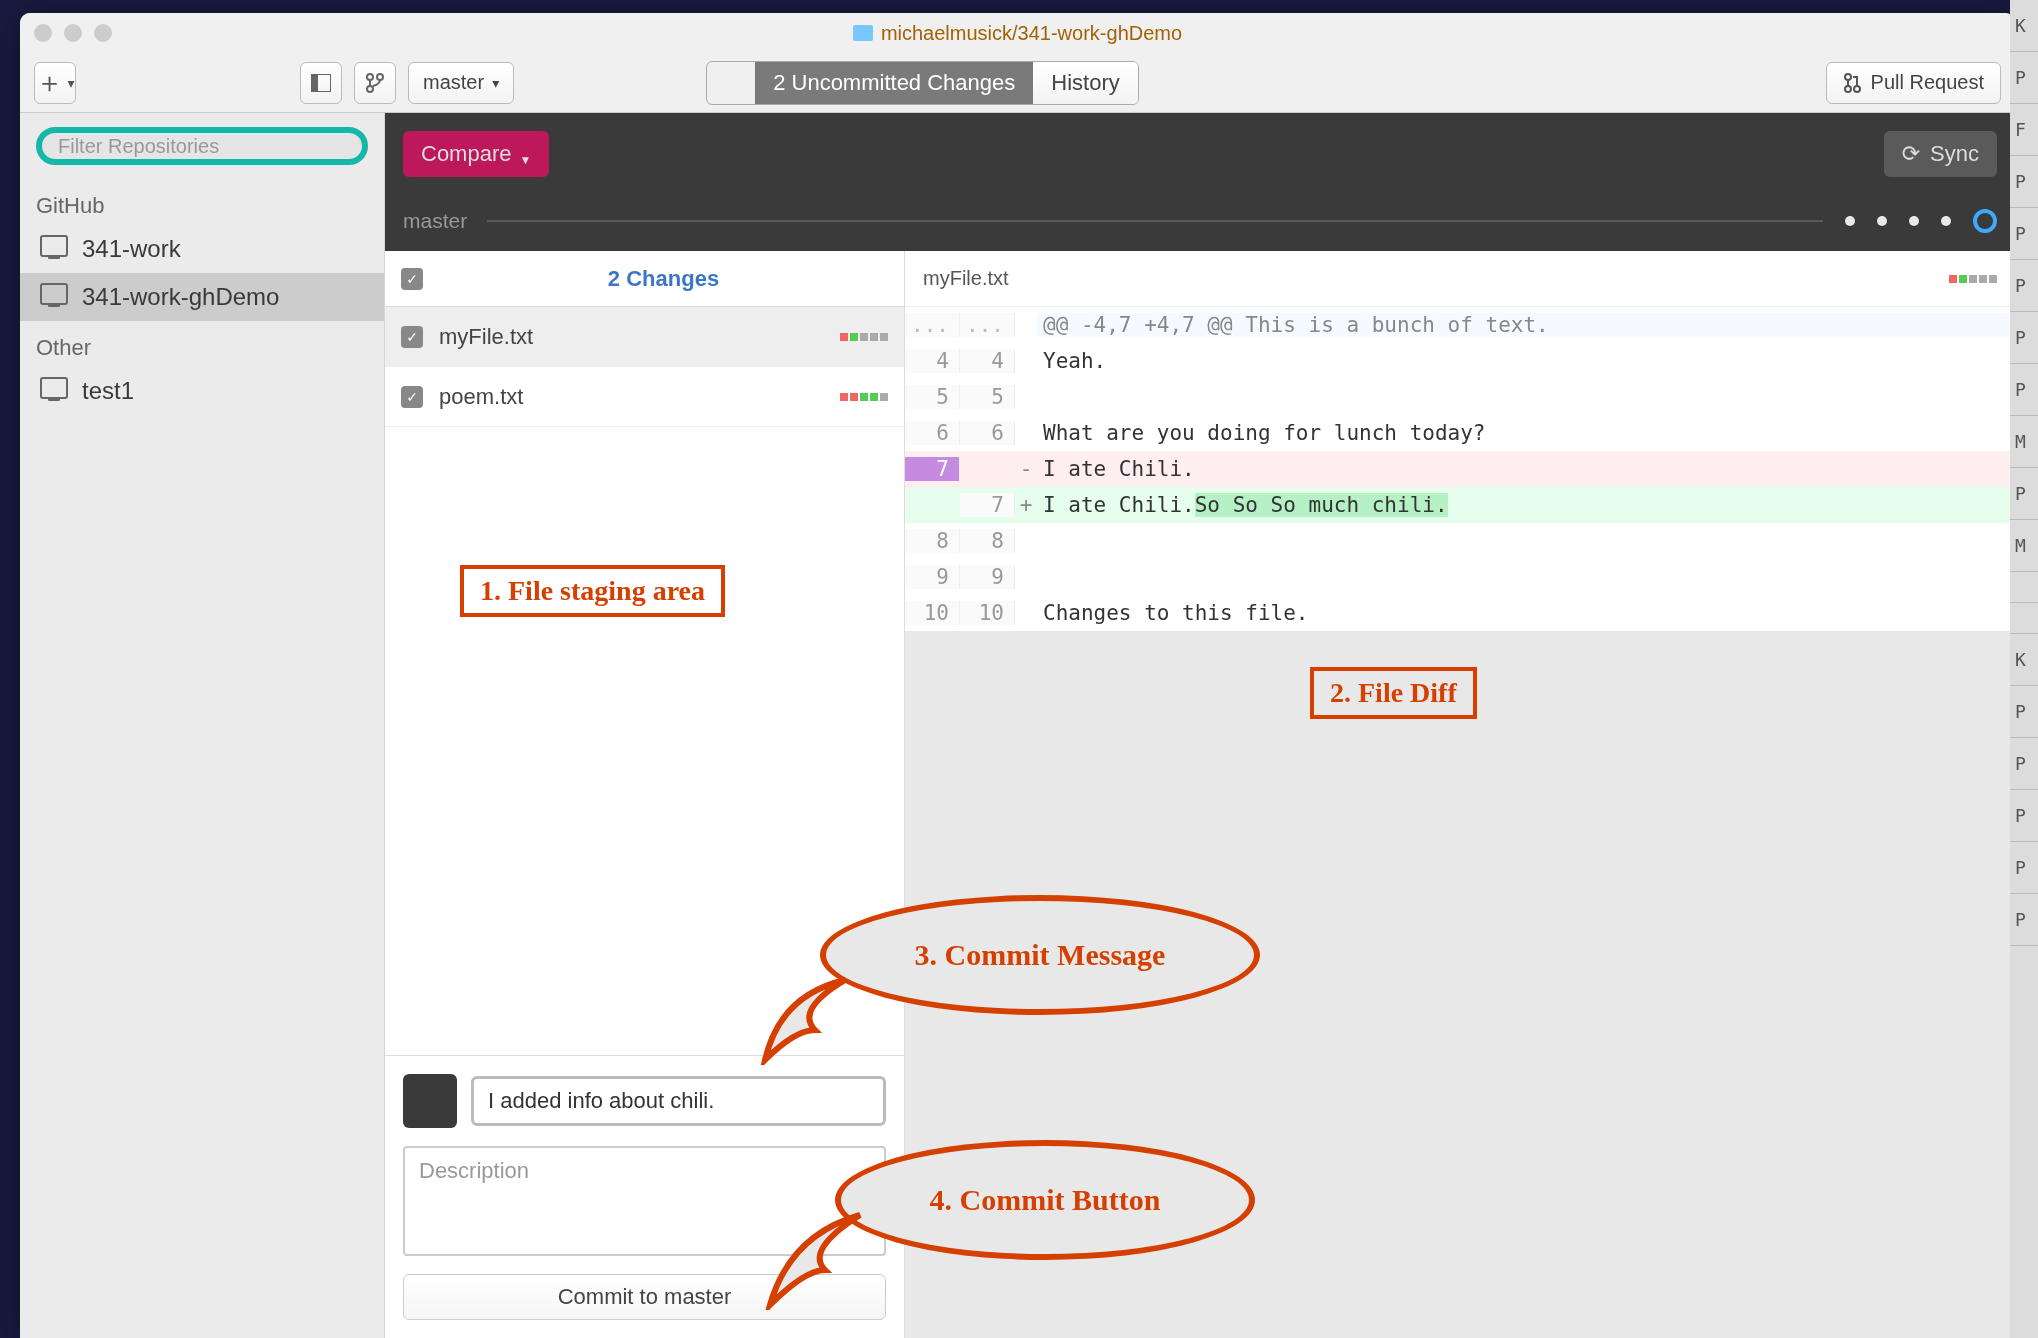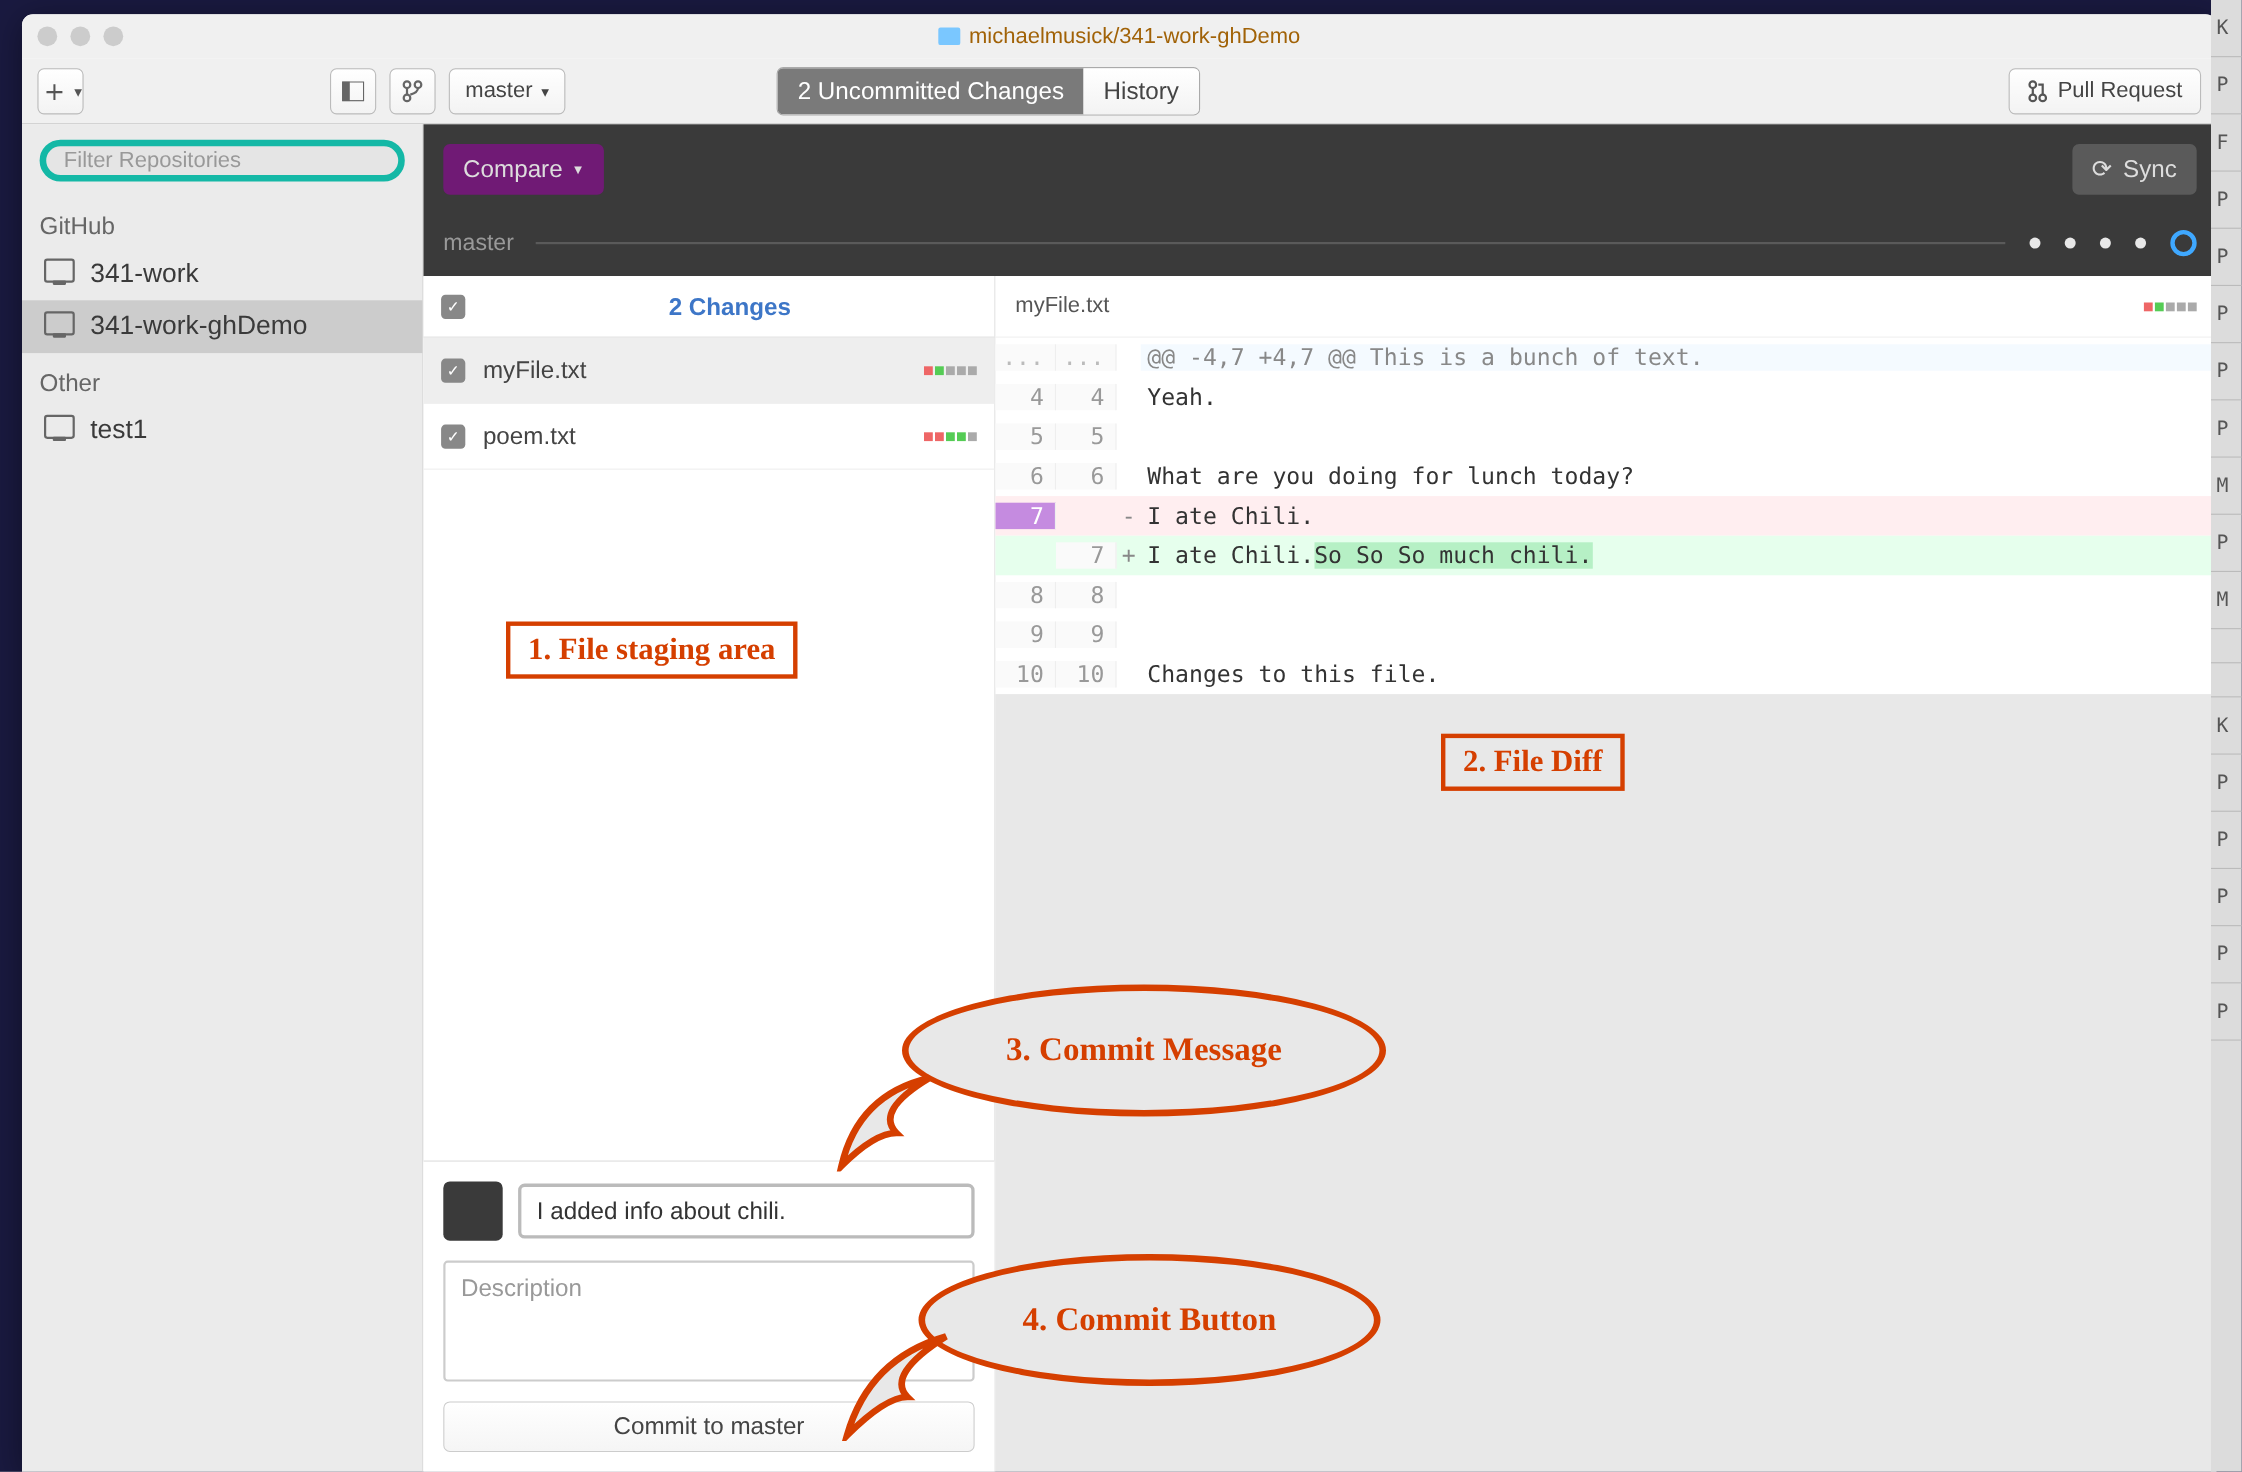--- a/index.html
+++ b/index.html
@@ -7,36 +7,36 @@
 .window { position: absolute; left: 20px; top: 13px; width: 1995px; height: 1325px; background: #fff; border-radius: 10px 10px 0 0; box-shadow: 0 5px 30px rgba(0,0,0,.4); overflow: hidden; }
 .titlebar { height: 40px; background: #f0f0f0; display: flex; align-items: center; justify-content: center; position: relative; }
 .traffic-lights { position: absolute; left: 14px; display: flex; gap: 12px; }
 .traffic-light { width: 18px; height: 18px; border-radius: 50%; background: #ccc; }
 .titlebar-title { display: flex; align-items: center; gap: 8px; font-size: 20px; color: #a16207; }
 .folder-icon { width: 20px; height: 16px; background: #7ac7ff; border-radius: 2px; }
 .toolbar { height: 60px; background: #f0f0f0; border-bottom: 1px solid #ccc; display: flex; align-items: center; padding: 0 14px; gap: 12px; }
 .tb-btn { height: 42px; min-width: 42px; border: 1px solid #bbb; border-radius: 6px; background: linear-gradient(#fff,#f3f3f3); display: flex; align-items: center; justify-content: center; font-size: 28px; color: #555; padding: 0 10px; }
 .tb-btn.small { min-width: 42px; padding: 0; }
 .branch-select { display: flex; align-items: center; gap: 8px; height: 42px; border: 1px solid #bbb; border-radius: 6px; background: linear-gradient(#fff,#f3f3f3); padding: 0 14px; font-size: 20px; color: #444; }
-.tabs { margin: 12px auto; display: flex; border-radius: 6px; overflow: hidden; border: 1px solid #aaa; }
+.tabs { margin: 12px auto; display: flex; border-radius: 6px; overflow: hidden; border: 1px solid #aaa; padding-left: 48px; }
 .tab { padding: 8px 18px; font-size: 22px; background: linear-gradient(#fff,#f3f3f3); color: #444; }
 .tab.active { background: #7a7a7a; color: #fff; }
 .pr-btn { height: 42px; border: 1px solid #bbb; border-radius: 6px; background: linear-gradient(#fff,#f3f3f3); padding: 0 16px; display: flex; align-items: center; gap: 10px; font-size: 20px; color: #444; }
 .app-body { display: flex; height: calc(100% - 100px); }
 .sidebar { width: 365px; background: #ebebeb; border-right: 1px solid #d5d5d5; display: flex; flex-direction: column; }
 .filter-box { margin: 14px 16px; height: 38px; border: 6px solid #14b8a6; border-radius: 19px; background: #e5e5e5; padding: 0 16px; font-size: 20px; color: #999; display: flex; align-items: center; }
 .sb-section { padding: 14px 16px 6px; font-size: 22px; color: #666; }
 .repo-item { display: flex; gap: 14px; padding: 10px 20px; font-size: 24px; color: #3a3a3a; }
 .repo-item.selected { background: #ccc; }
 .repo-icon { width: 28px; height: 22px; border: 2px solid #666; border-radius: 3px; position: relative; }
 .repo-icon::after { content: ""; position: absolute; bottom: -4px; left: 50%; transform: translateX(-50%); width: 12px; height: 4px; background: #666; border-radius: 1px; }
 .main { flex: 1; display: flex; flex-direction: column; }
 .compare-bar { height: 138px; background: #3a3a3a; padding: 18px; display: flex; flex-direction: column; justify-content: space-between; }
 .compare-top { display: flex; justify-content: space-between; }
-.compare-btn { background: #701a75; color: #ddd; border-radius: 6px; padding: 10px 18px; font-size: 22px; display: flex; align-items: center; gap: 8px; }
+.compare-btn { background: #be185d; color: #ddd; border-radius: 6px; padding: 10px 18px; font-size: 22px; display: flex; align-items: flex-end; gap: 8px; }
 .sync-btn { background: #5a5a5a; color: #ddd; border-radius: 6px; padding: 10px 18px; font-size: 22px; display: flex; align-items: center; gap: 10px; }
 .timeline-row { display: flex; align-items: center; gap: 20px; }
 .branch-label { color: #999; font-size: 21px; }
 .timeline { flex: 1; display: flex; align-items: center; justify-content: flex-end; gap: 22px; }
 .timeline-line { flex: 1; height: 2px; background: #5a5a5a; }
 .commit-dot { width: 10px; height: 10px; border-radius: 50%; background: #e8e8e8; }
 .cur-dot { width: 24px; height: 24px; border-radius: 50%; border: 4px solid #3fa8ff; background: #3a3a3a; }
 .content { flex: 1; display: flex; }
 .changes-panel { width: 520px; border-right: 1px solid #ddd; display: flex; flex-direction: column; background: #fff; }
 .changes-header { height: 56px; border-bottom: 1px solid #ddd; display: flex; align-items: center; padding: 0 16px; gap: 16px; }

